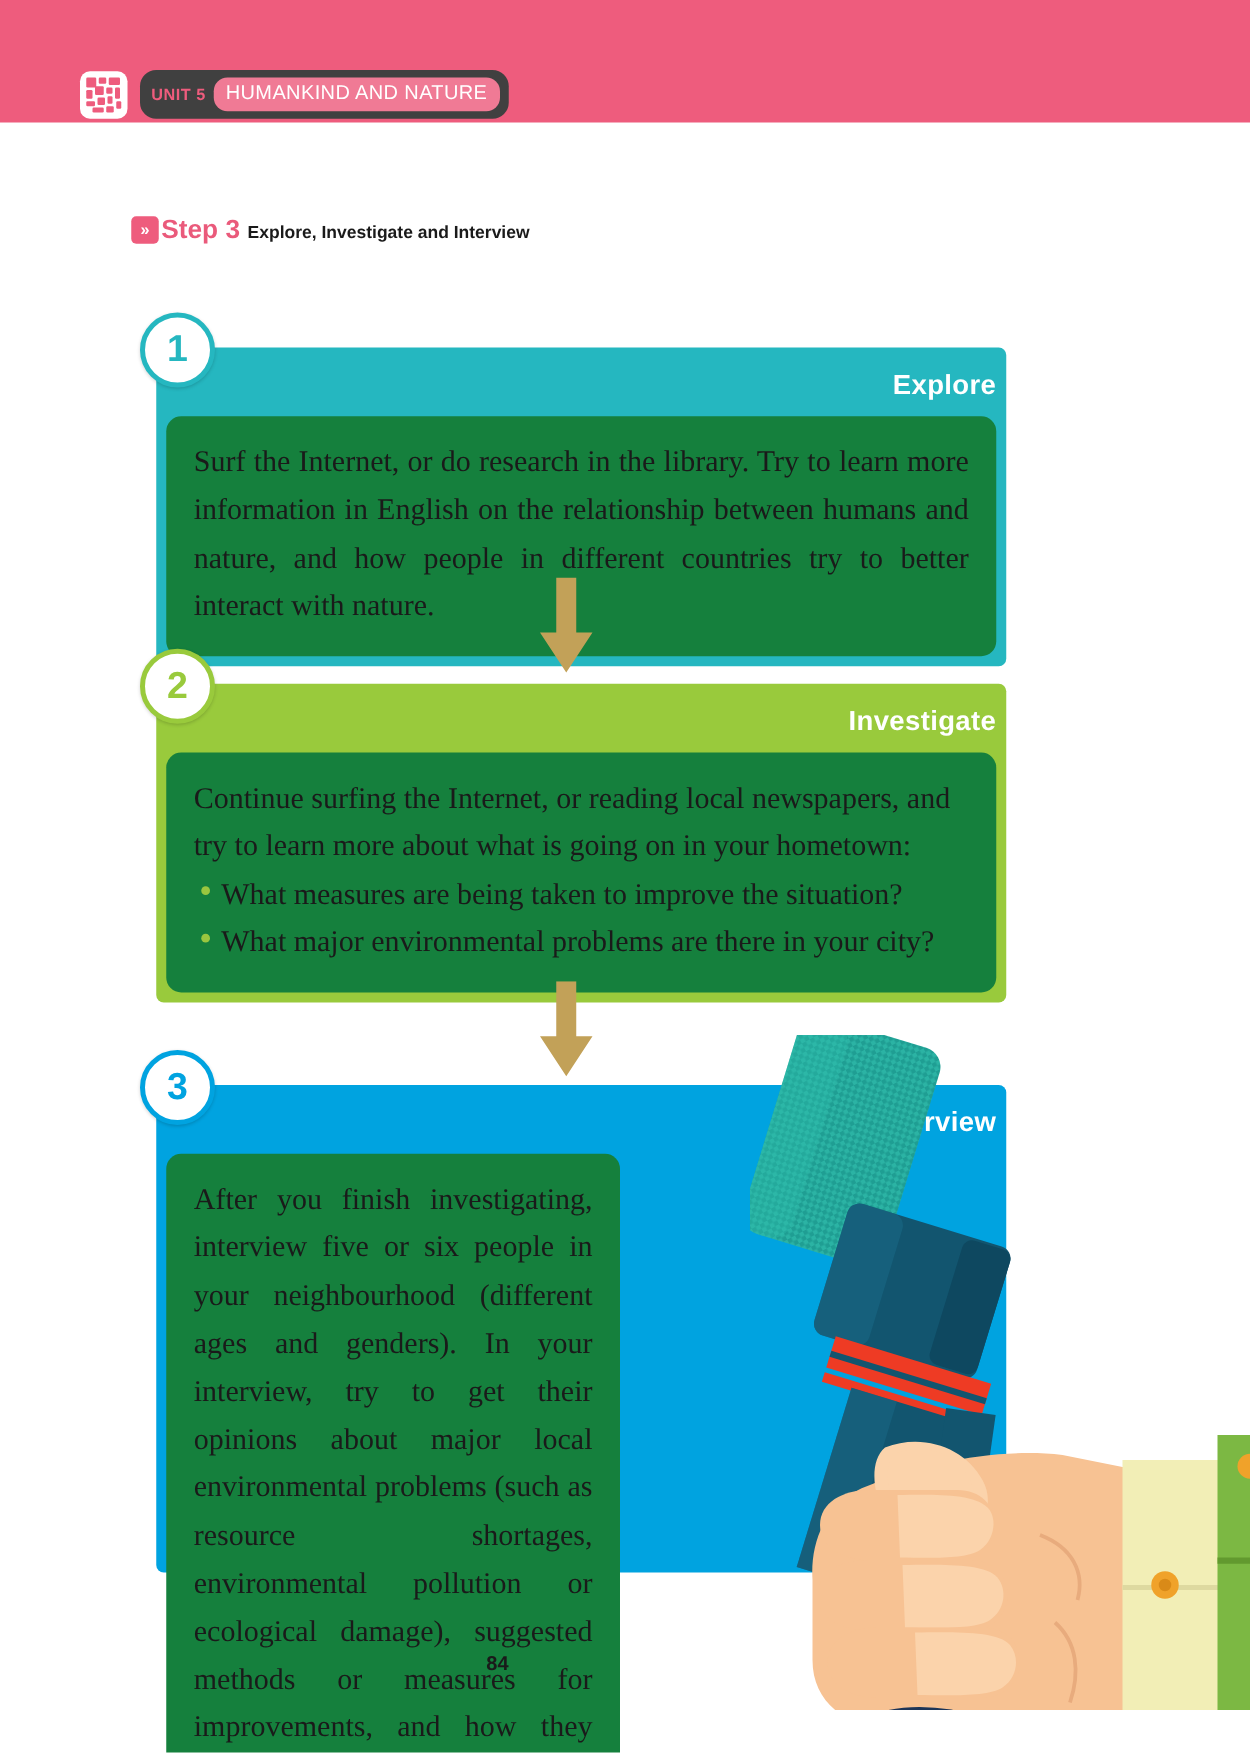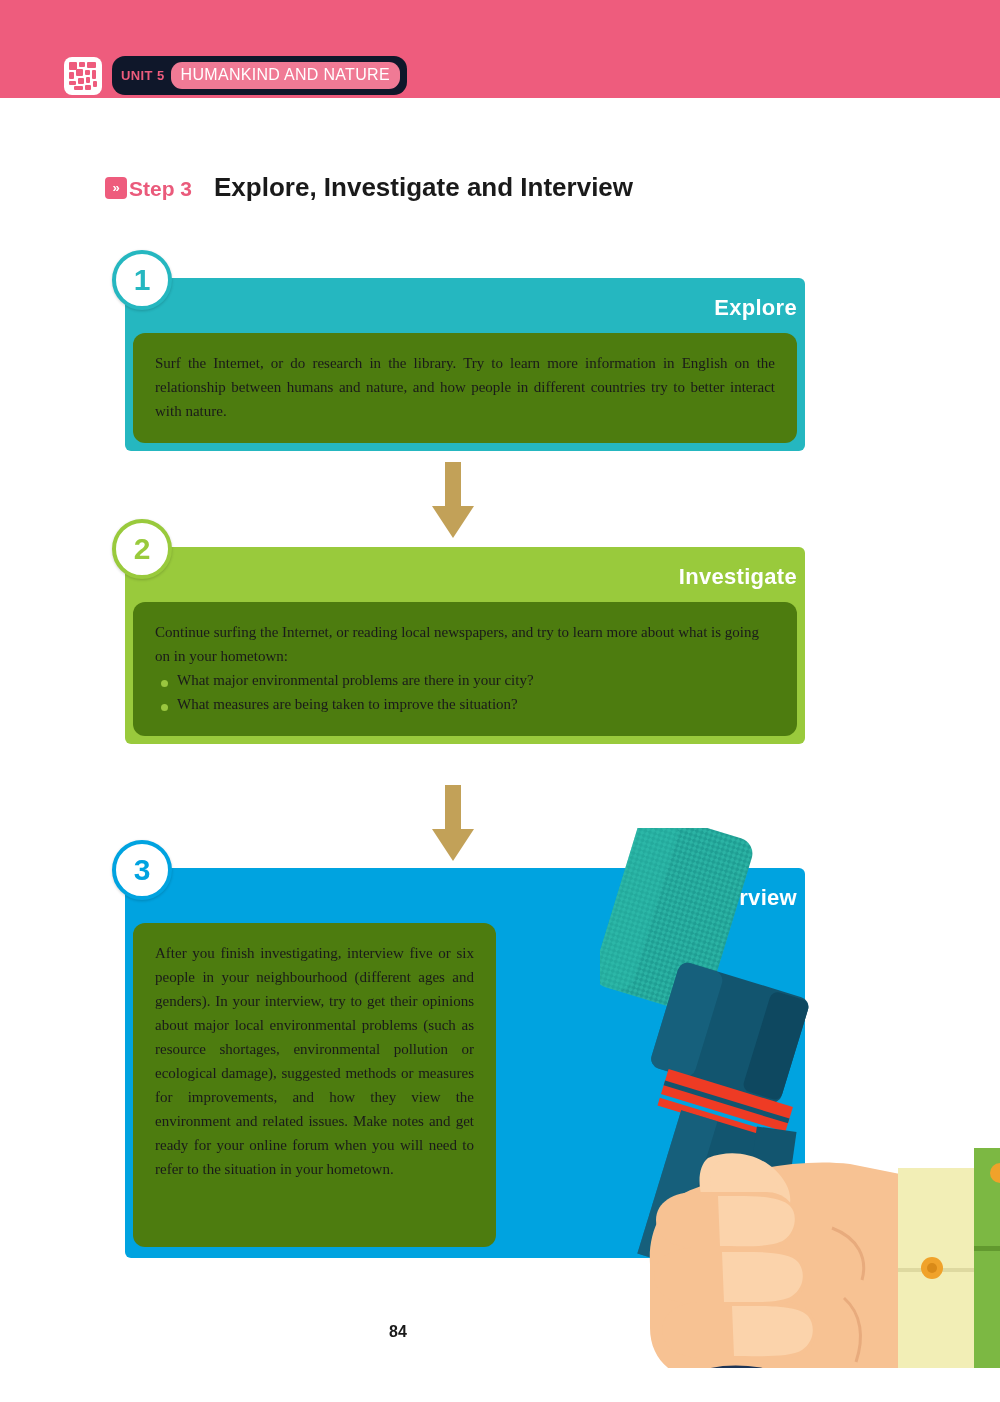--- a/index.html
+++ b/index.html
@@ -21,21 +21,21 @@
   .unit-badge-row{
     position:absolute; left:64px; top:56px;
     display:flex; align-items:center; gap:10px;
   }
   .puzzle-icon{
     width:38px; height:38px; border-radius:8px; background:#ffffff;
     position:relative; flex:none;
   }
   .puzzle-icon svg{ position:absolute; left:4px; top:4px; }
   .unit-pill{
-    height:39px; border-radius:13px; background:#0f172a;
+    height:39px; border-radius:13px; background:#404040;
     display:flex; align-items:center; padding:0 7px 0 9px; gap:6px;
   }
   .unit-no{
     color:#ee5c7d; font-size:13px; font-weight:bold; letter-spacing:.4px;
     line-height:1; white-space:nowrap;
   }
   .unit-topic{
     background:#f07a95; color:#ffffff; border-radius:11px;
     font-size:16px; letter-spacing:.3px; line-height:1;
     padding:5px 10px 6px 10px; white-space:nowrap;
@@ -46,36 +46,36 @@
     position:absolute; left:105px; top:172px;
     display:flex; align-items:baseline; gap:0;
   }
   .chev{
     width:22px; height:22px; border-radius:4px; background:#ee5c7d;
     color:#fff; font-size:13px; font-weight:bold; line-height:22px;
     text-align:center; align-self:center; margin-right:2px; letter-spacing:-2px;
     padding-right:2px;
   }
   .step-label{ color:#ea5a7b; font-size:21px; font-weight:bold; }
-  .step-title{ color:#1a1a1a; font-size:26px; font-weight:bold; margin-left:22px; }
+  .step-title{ color:#1a1a1a; font-size:14px; font-weight:bold; margin-left:6px; }
 
   
   .card{
     position:absolute; left:125px; width:680px;
     border-radius:6px; padding:8px;
   }
   .card-title{
     text-align:right; color:#ffffff; font-size:22px; font-weight:bold;
     letter-spacing:.3px; padding:9px 0 12px 0;
   }
   .card-body{
-    background:#4d7c0f; border-radius:12px;
+    background:#15803d; border-radius:12px;
     padding:18px 22px 20px 22px;
     font-family:"Liberation Serif", serif;
-    font-size:15px; color:#1a1a1a; line-height:1.60;
+    font-size:24px; color:#1a1a1a; line-height:1.60;
   }
   .card-body p{ margin:0; }
   .justify{ text-align:justify; }
 
   .badge{
     position:absolute; left:-13px; top:-28px;
     width:60px; height:60px; border-radius:50%;
     background:#ffffff; border:4px solid currentColor;
     display:flex; align-items:center; justify-content:center;
     font-size:30px; font-weight:bold; z-index:5;
@@ -165,22 +165,22 @@
     <polygon points="15,0 31,0 31,44 44,44 23,76 2,44 15,44" fill="#c2a158"></polygon>
   </svg>
 </div>
 
 <div class="card" id="card-investigate">
   <div class="badge">2</div>
   <div class="card-title">Investigate</div>
   <div class="card-body">
     <p>Continue surfing the Internet, or reading local newspapers, and try to learn more about what is going on in your hometown:</p>
     <ul class="blist">
+      <li>What measures are being taken to improve the situation?</li>
       <li>What major environmental problems are there in your city?</li>
-      <li>What measures are being taken to improve the situation?</li>
     </ul>
   </div>
 </div>
 
 <div class="arrow" id="arrow-2">
   <svg width="46" height="78" viewBox="0 0 46 78">
     <polygon points="15,0 31,0 31,44 44,44 23,76 2,44 15,44" fill="#c2a158"></polygon>
   </svg>
 </div>
 

